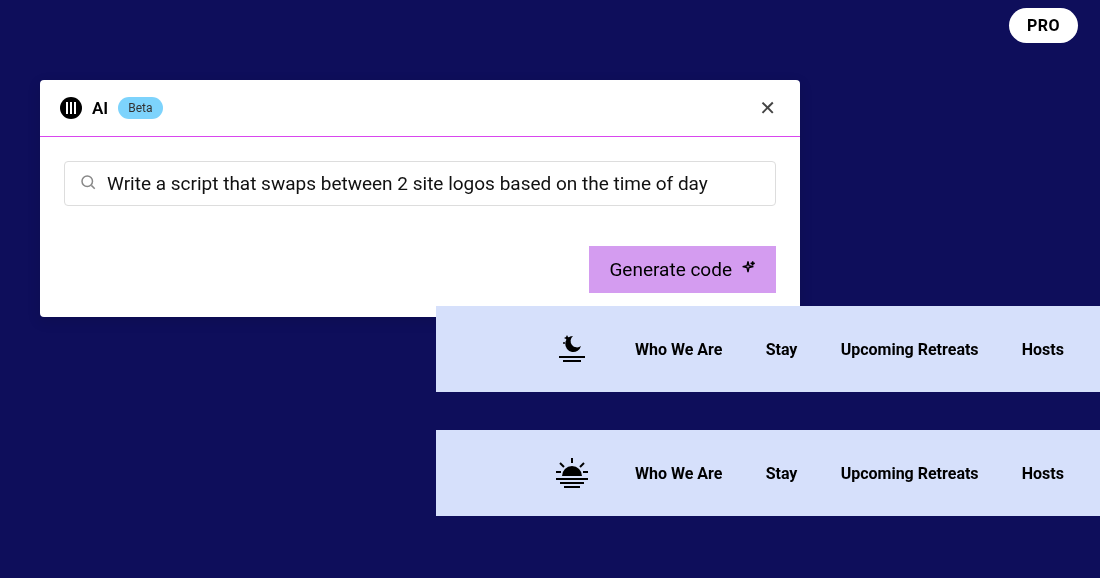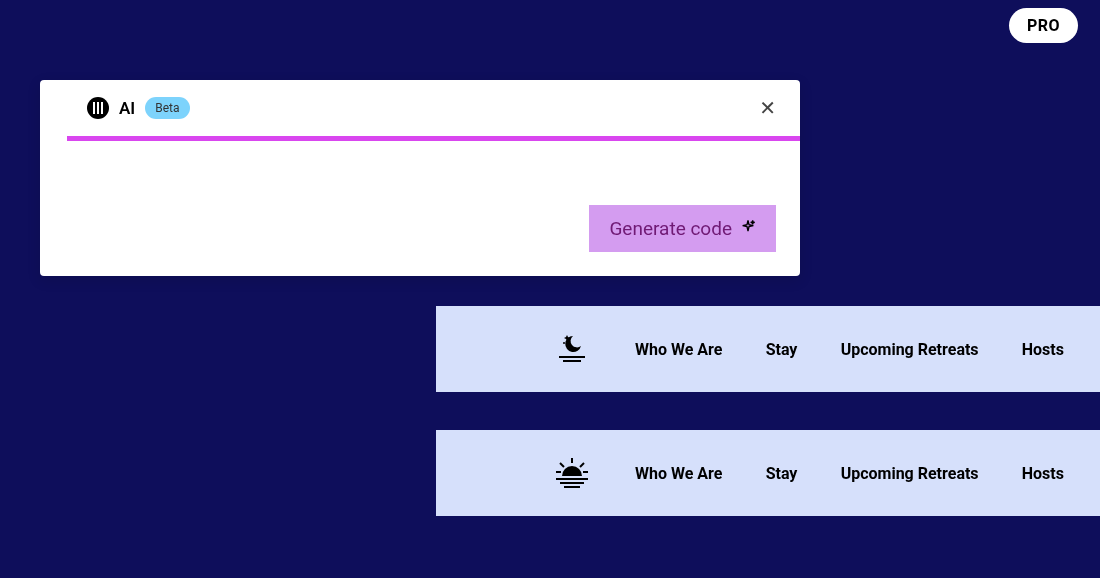--- a/index.html
+++ b/index.html
@@ -30,22 +30,21 @@
       width: 760px;
       background: #fff;
       border-radius: 4px;
       box-shadow: 0 4px 14px rgba(0,0,0,0.12);
     }
     .ai-header {
       display: flex;
       align-items: center;
       justify-content: space-between;
       padding: 14px 20px;
-      border-bottom: 5px solid #d946ef;
-      margin-left: 27px;
+      border-bottom: 1px solid #d946ef;
     }
     .ai-header-left {
       display: flex;
       align-items: center;
       gap: 10px;
     }
     .ai-logo {
       width: 22px;
       height: 22px;
       border-radius: 50%;
@@ -111,21 +110,21 @@
     }
     .generate-btn {
       background: #d49cf0;
       border: none;
       font-size: 19px;
       padding: 12px 20px;
       cursor: pointer;
       display: flex;
       align-items: center;
       gap: 8px;
-      color: #701a75;
+      color: #000000;
       font-family: inherit;
     }
     .sparkle-icon { flex-shrink: 0; }
     .nav-bar {
       position: absolute;
       left: 436px;
       right: 0;
       background: #d6e0fb;
       height: 86px;
       display: flex;
@@ -164,20 +163,29 @@
           <span class="ai-logo-bar" style="height:12px"></span>
           <span class="ai-logo-bar" style="height:12px"></span>
         </span>
       </span>
       <span class="ai-title">AI</span>
       <span class="beta-pill">Beta</span>
     </div>
     <span class="close-btn">✕</span>
   </div>
   <div class="ai-body">
+    <div class="prompt-wrap">
+      <span class="search-icon">
+        <svg width="18" height="18" viewBox="0 0 24 24" fill="none" stroke="currentColor" stroke-width="2">
+          <circle cx="11" cy="11" r="7"></circle>
+          <line x1="21" y1="21" x2="16.5" y2="16.5"></line>
+        </svg>
+      </span>
+      <input type="text" class="prompt-input" value="Write a script that swaps between 2 site logos based on the time of day" style="">
+    </div>
     <div class="ai-actions">
       <button class="generate-btn">
         <span>Generate code</span>
         <span class="sparkle-icon">
           <svg width="16" height="16" viewBox="0 0 24 24" fill="none" stroke="#000" stroke-width="2">
             <path d="M12 2 L13.5 8.5 L20 10 L13.5 11.5 L12 18 L10.5 11.5 L4 10 L10.5 8.5 Z"></path>
             <path d="M19 2 L19.6 4.4 L22 5 L19.6 5.6 L19 8 L18.4 5.6 L16 5 L18.4 4.4 Z"></path>
           </svg>
         </span>
       </button>

